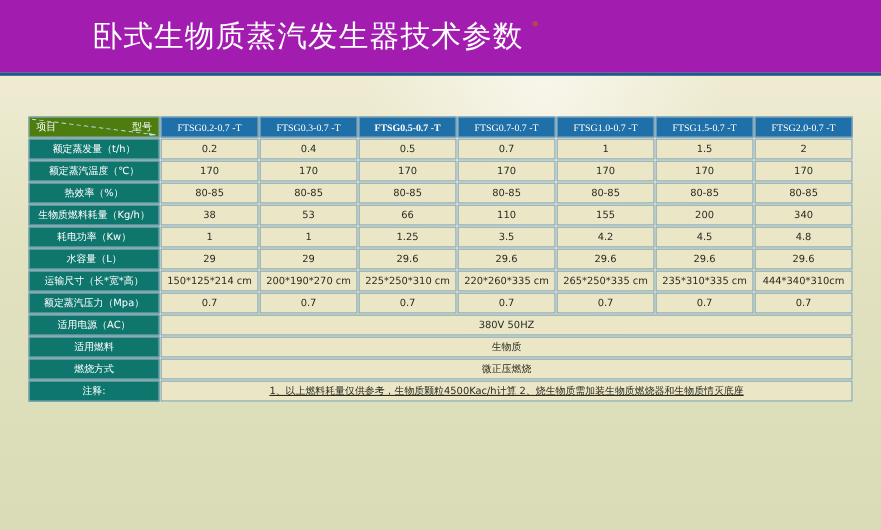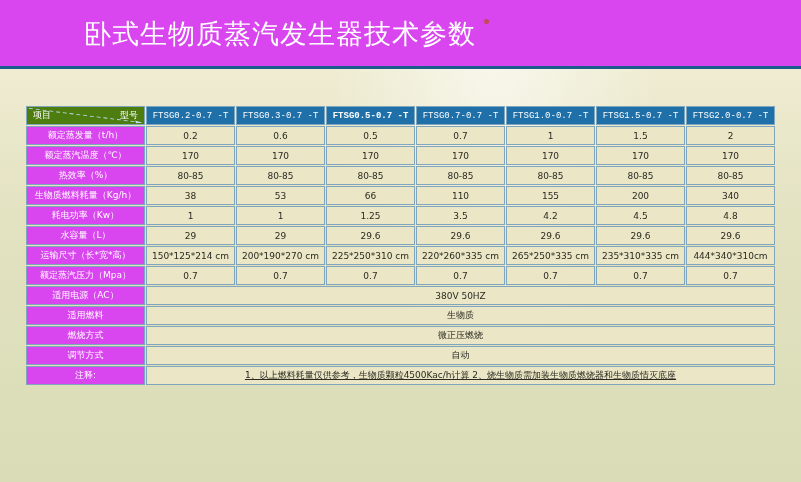--- a/index.html
+++ b/index.html
@@ -6,21 +6,21 @@
   body{
     width:801px;height:482px;
     background:#d9dcb6;
     font-family:"Liberation Sans","DejaVu Sans",sans-serif;
     overflow:hidden;
     position:relative;
   }
   
   #banner{
     position:absolute;left:0;top:0;width:801px;height:66px;
-    background:#d946ef;
+    background:#a21caf;
   }
   #banner-underline{
     position:absolute;left:0;top:66px;width:801px;height:3px;
     background:#1b5c8c;
   }
   #banner-title{
     position:absolute;left:84px;top:18px;
     font-size:27px;line-height:32px;color:#ffffff;
     letter-spacing:1px;
     font-family:"DejaVu Sans","Liberation Sans",sans-serif;
@@ -51,38 +51,38 @@
     font-size:9px;
     text-align:center;
     vertical-align:middle;
     padding:0 1px;
     border:1px solid #7fa6bd;
     box-sizing:border-box;
     white-space:nowrap;
     overflow:hidden;
   }
   td.lbl{
-    background:#d946ef;
+    background:#0f766e;
     color:#ffffff;
     font-size:9px;
     border:1px solid #8fb8cf;
     font-family:"DejaVu Sans","Liberation Sans",sans-serif;
   }
   td.val{
     background:#eae6c6;
     color:#2a2a22;
     border:1px solid #7fa6bd;
     font-family:"DejaVu Sans","Liberation Sans",sans-serif;
   }
   td.hdr{
     background:#1f6fa8;
     color:#ffffff;
     font-size:9px;
     border:1px solid #8fb8cf;
-    font-family:Liberation Mono, monospace;
+    font-family:Liberation Serif, serif;
   }
   td.hdr.bold{font-weight:bold;margin-left:16px;}
   td.corner{
     background:#4d7c0f;
     position:relative;
     height:25px;
     padding:0;
     border:1px solid #8fb8cf;
   }
   td.corner .diag{
@@ -142,21 +142,21 @@
         <td class="hdr">FTSG0.3-0.7 -T</td>
         <td class="hdr bold">FTSG0.5-0.7 -T</td>
         <td class="hdr">FTSG0.7-0.7 -T</td>
         <td class="hdr">FTSG1.0-0.7 -T</td>
         <td class="hdr">FTSG1.5-0.7 -T</td>
         <td class="hdr">FTSG2.0-0.7 -T</td>
       </tr>
       <tr>
         <td class="lbl">额定蒸发量（t/h）</td>
         <td class="val">0.2</td>
-        <td class="val">0.6</td>
+        <td class="val">0.4</td>
         <td class="val">0.5</td>
         <td class="val">0.7</td>
         <td class="val">1</td>
         <td class="val">1.5</td>
         <td class="val">2</td>
       </tr>
       <tr>
         <td class="lbl">额定蒸汽温度（℃）</td>
         <td class="val">170</td>
         <td class="val">170</td>
@@ -232,21 +232,17 @@
       </tr>
       <tr>
         <td class="lbl">适用燃料</td>
         <td class="val" colspan="7">生物质</td>
       </tr>
       <tr>
         <td class="lbl">燃烧方式</td>
         <td class="val" colspan="7">微正压燃烧</td>
       </tr>
       <tr>
-        <td class="lbl">调节方式</td>
-        <td class="val" colspan="7">自动</td>
-      </tr>
-      <tr>
         <td class="lbl">注释:</td>
         <td class="note" colspan="7">1、以上燃料耗量仅供参考，生物质颗粒4500Kac/h计算   2、烧生物质需加装生物质燃烧器和生物质情灭底座</td>
       </tr>
     </tbody>
 </table>
 
 </body></html>

